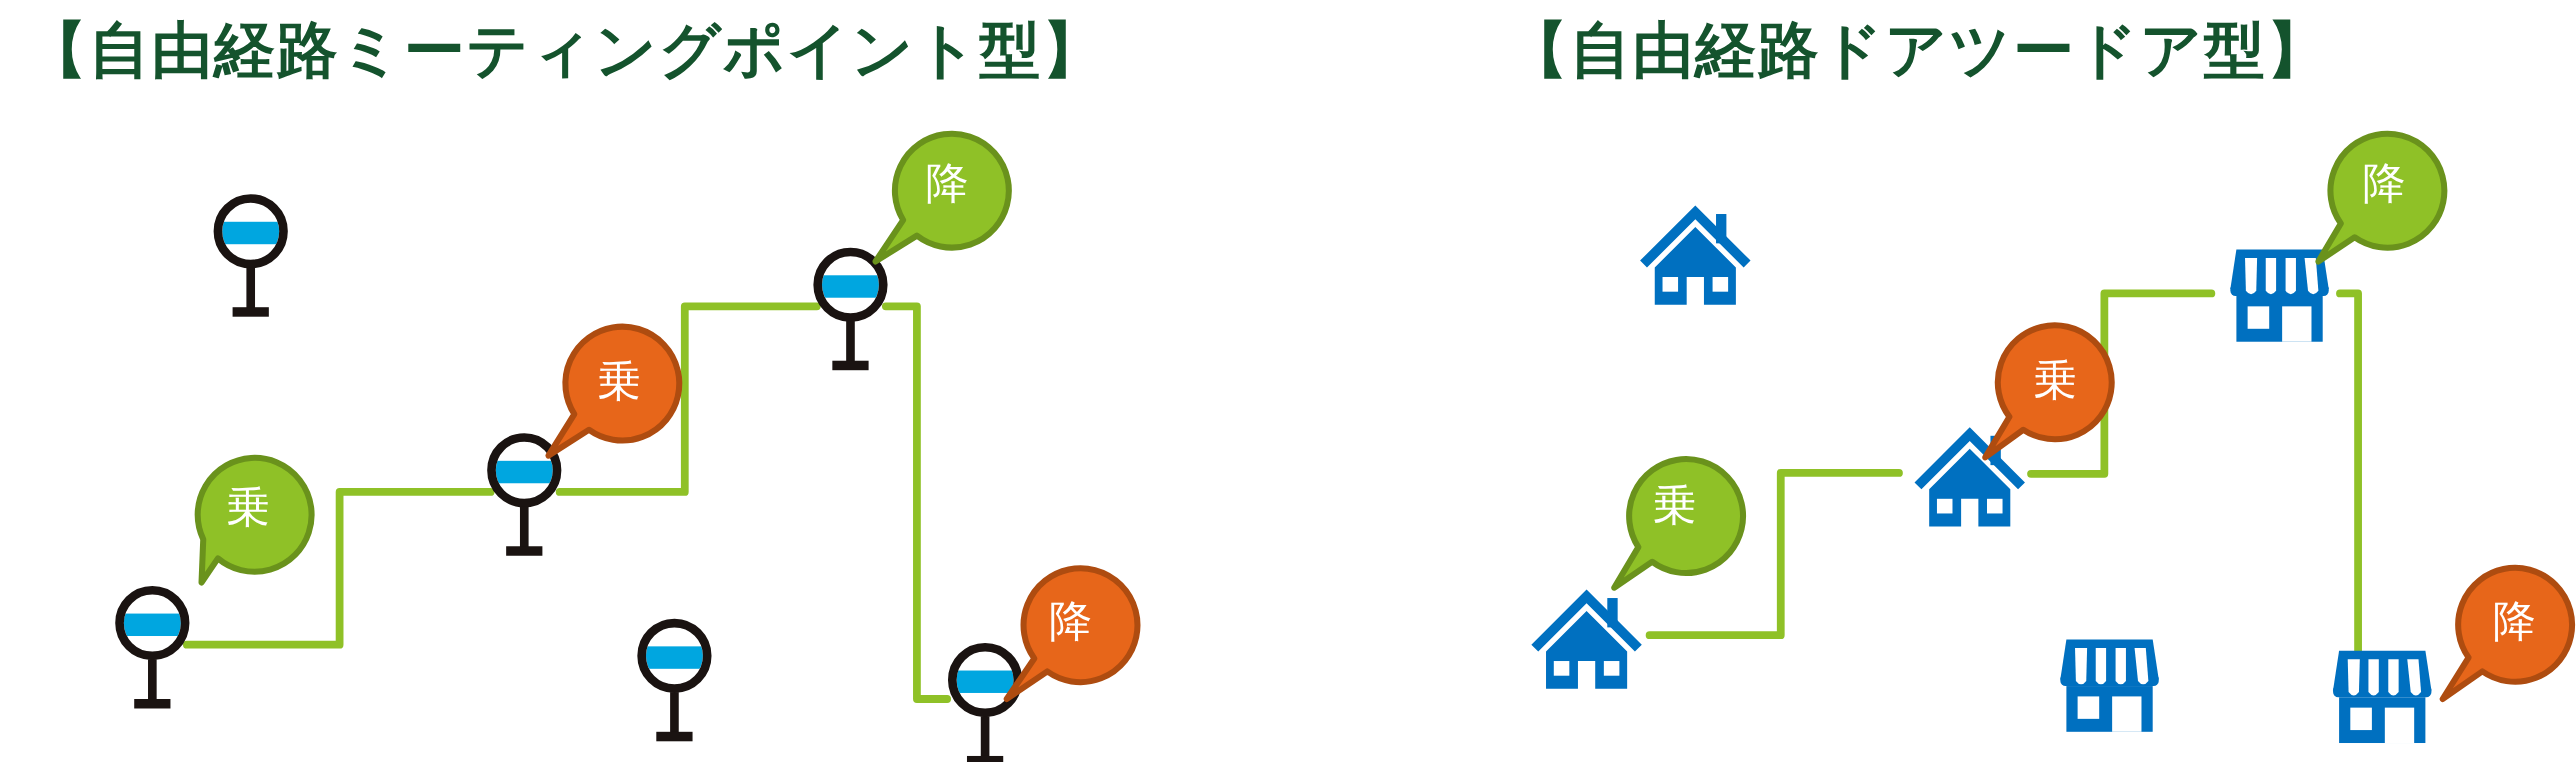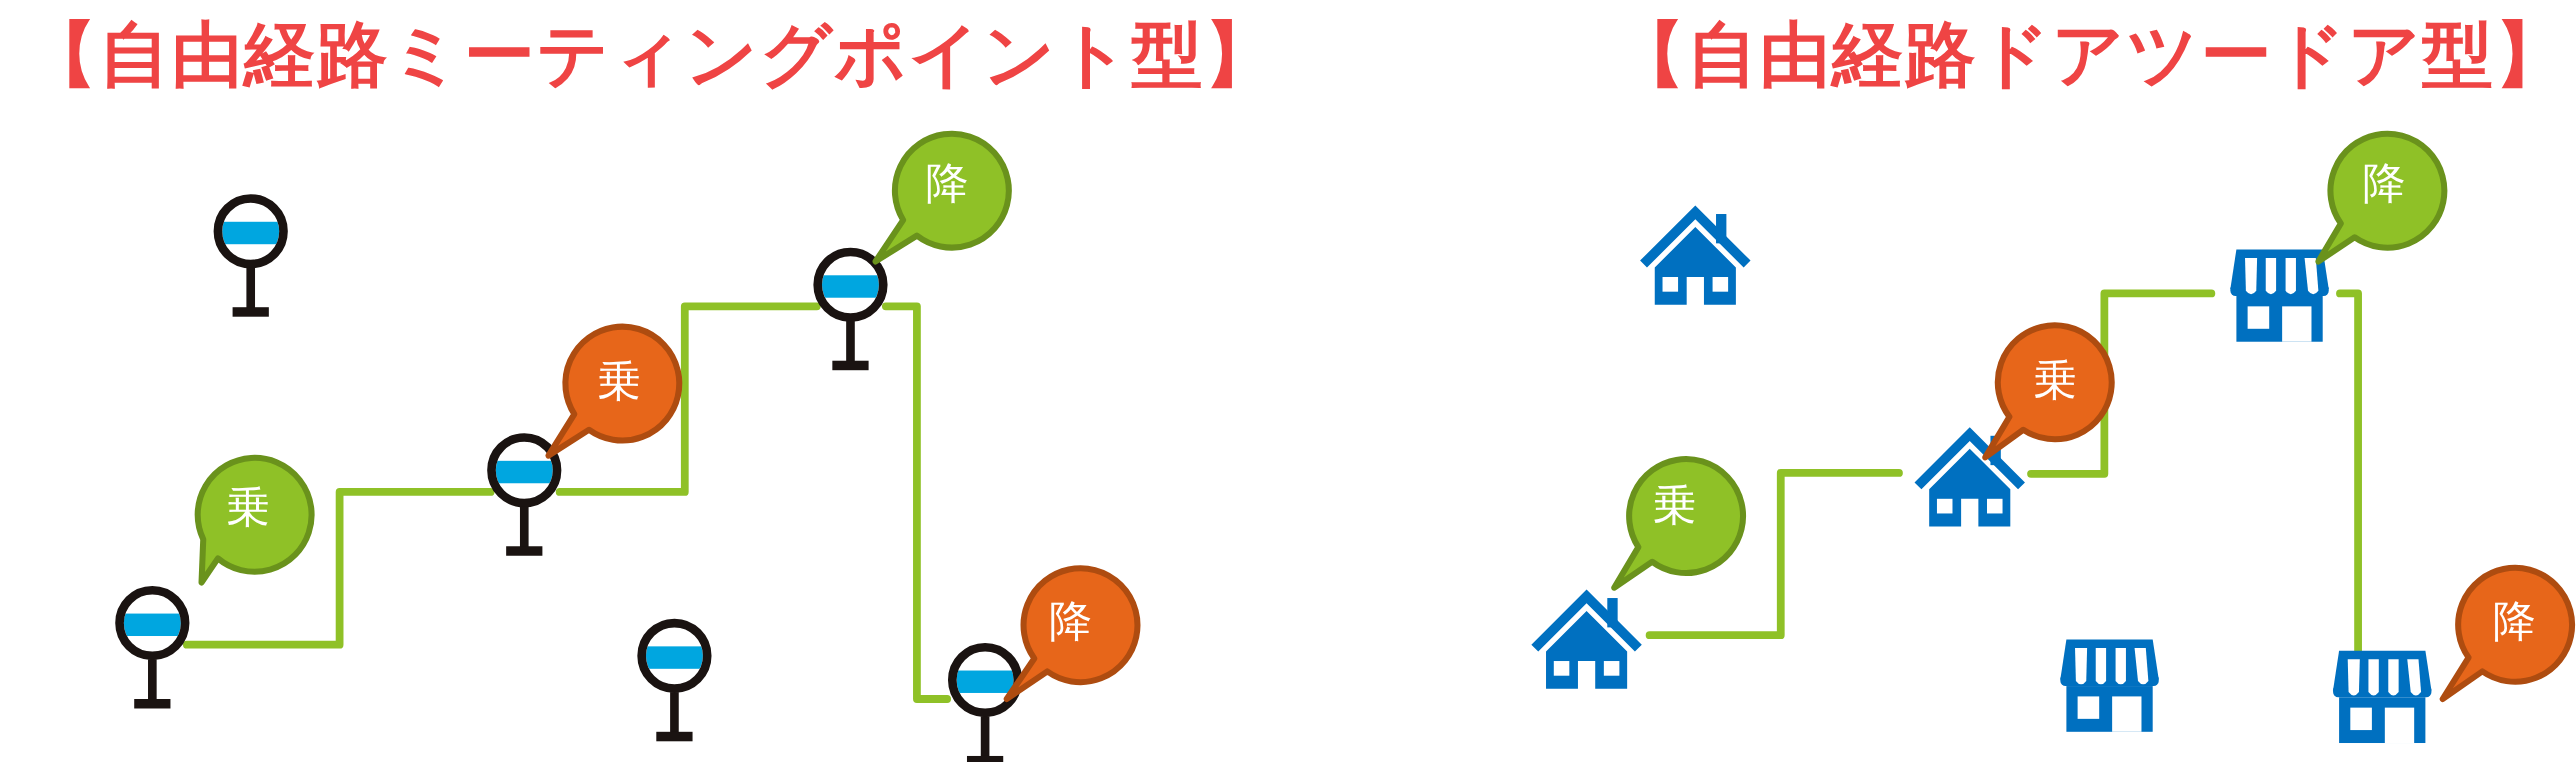--- a/index.html
+++ b/index.html
@@ -1,22 +1,22 @@
 <!DOCTYPE html>
 <html style="font-size:14px"><head>
 <meta charset="utf-8">
 <style>
   html, body { margin:0; padding:0; background:#ffffff; }
   body { width:2576px; height:762px; position:relative; overflow:hidden;
          font-family:"DejaVu Sans", "Liberation Sans", sans-serif; }
-  .title { position:absolute; top:15.5px; font-size:71px; font-weight:bold; color:#ef4444;
+  .title { position:absolute; top:15.5px; font-size:61px; font-weight:bold; color:#14532d;
            letter-spacing:1.7px; white-space:nowrap; line-height:1.1;
            font-family:"DejaVu Sans", sans-serif; }
   #title-left { left:26px; }
-  #title-right { left:1614px; }
+  #title-right { left:1507px; }
   svg.canvas { position:absolute; left:0; top:0; }
   .bubble-text { font-family:"DejaVu Sans", sans-serif; font-size:50px; fill:#ffffff; text-anchor:middle; dominant-baseline:central; }
 </style>
 </head>
 <body>
 
 <div class="title" id="title-left">【自由経路ミーティングポイント型】</div>
 <div class="title" id="title-right">【自由経路ドアツードア型】</div>
 
 <svg class="canvas" width="2576" height="762" viewBox="0 0 2984 883" xmlns="http://www.w3.org/2000/svg">

